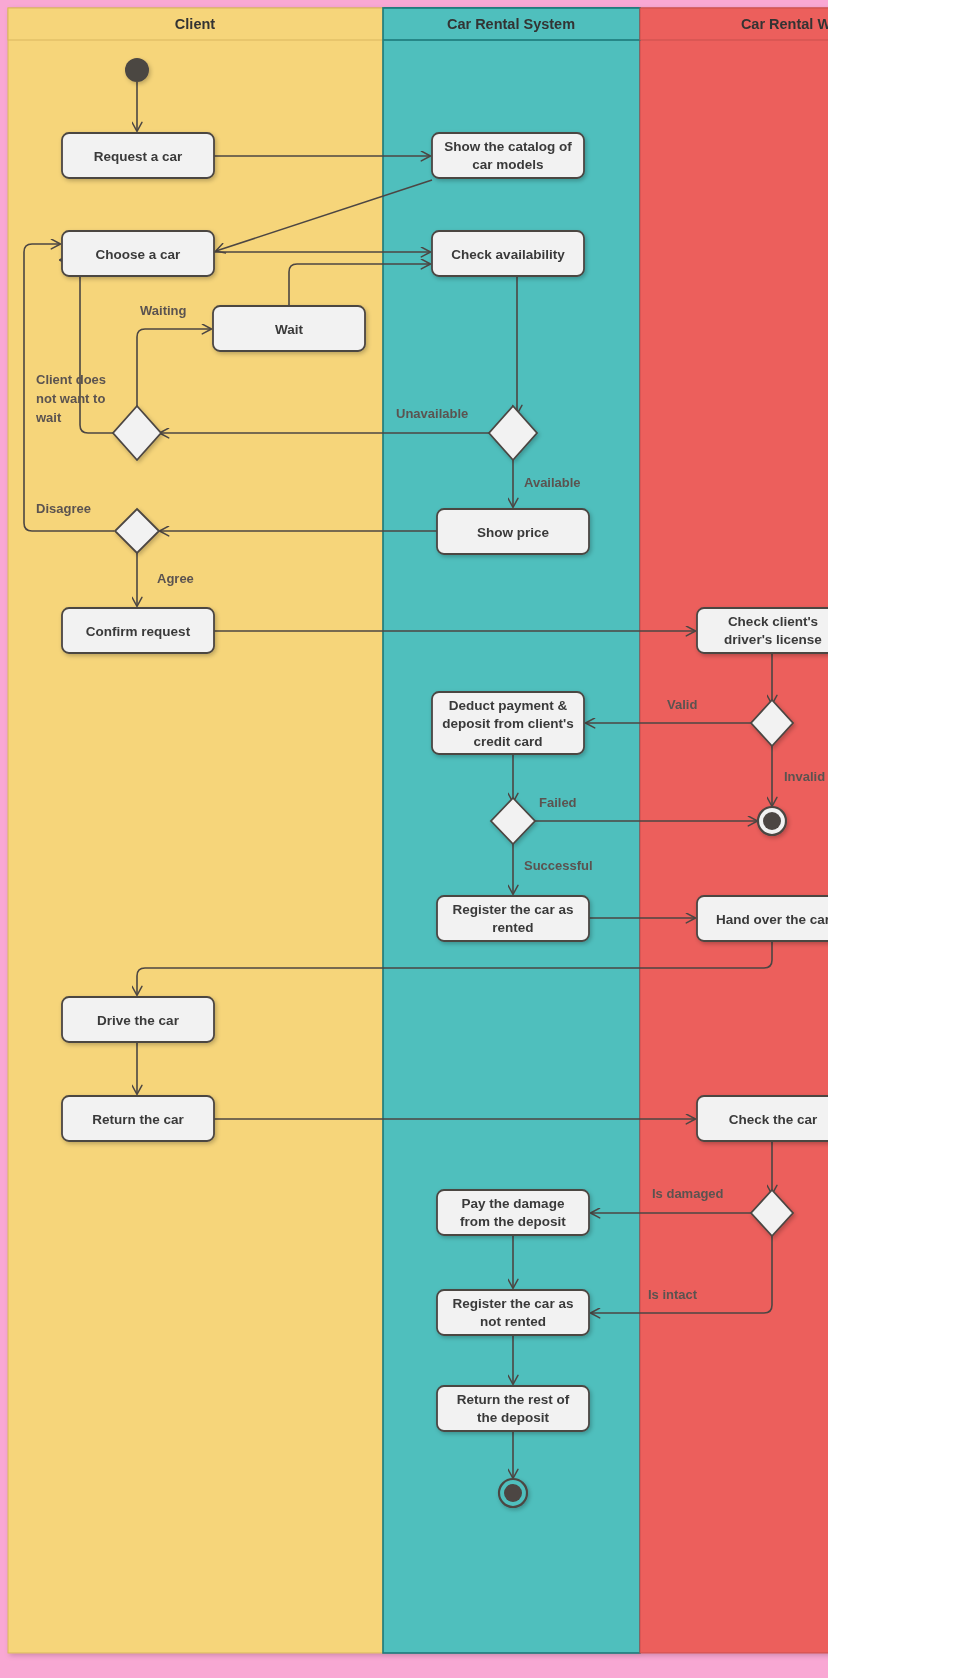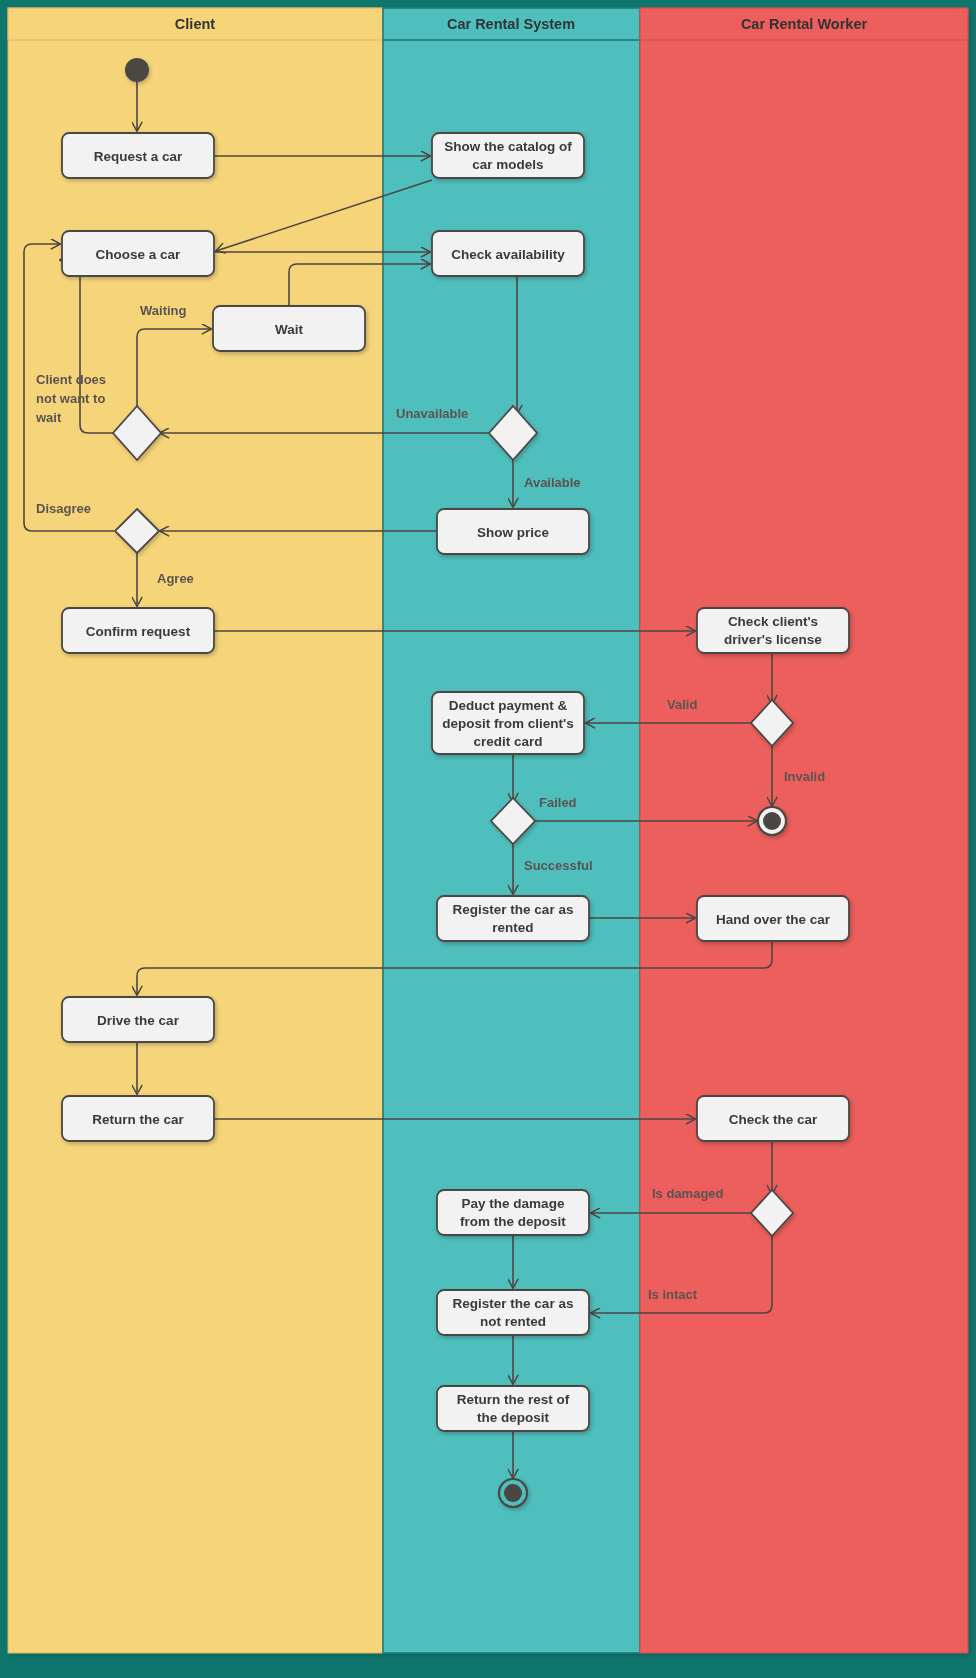--- a/index.html
+++ b/index.html
@@ -5,23 +5,23 @@
   html, body {
     margin: 0;
     padding: 0;
     background: #ffffff;
   }
   body {
     font-family: "Liberation Sans", sans-serif;
   }
   #diagram-root {
     position: relative;
-    width: 976px;
+    width: 828px;
     height: 1678px;
-    background: #0f766e;
+    background: #f9a8d4;
     overflow: hidden;
   }
   svg#diagram {
     display: block;
     width: 976px;
     height: 1678px;
   }
   .lane-title {
     font-family: "Liberation Sans", sans-serif;
     font-size: 14.5px;

